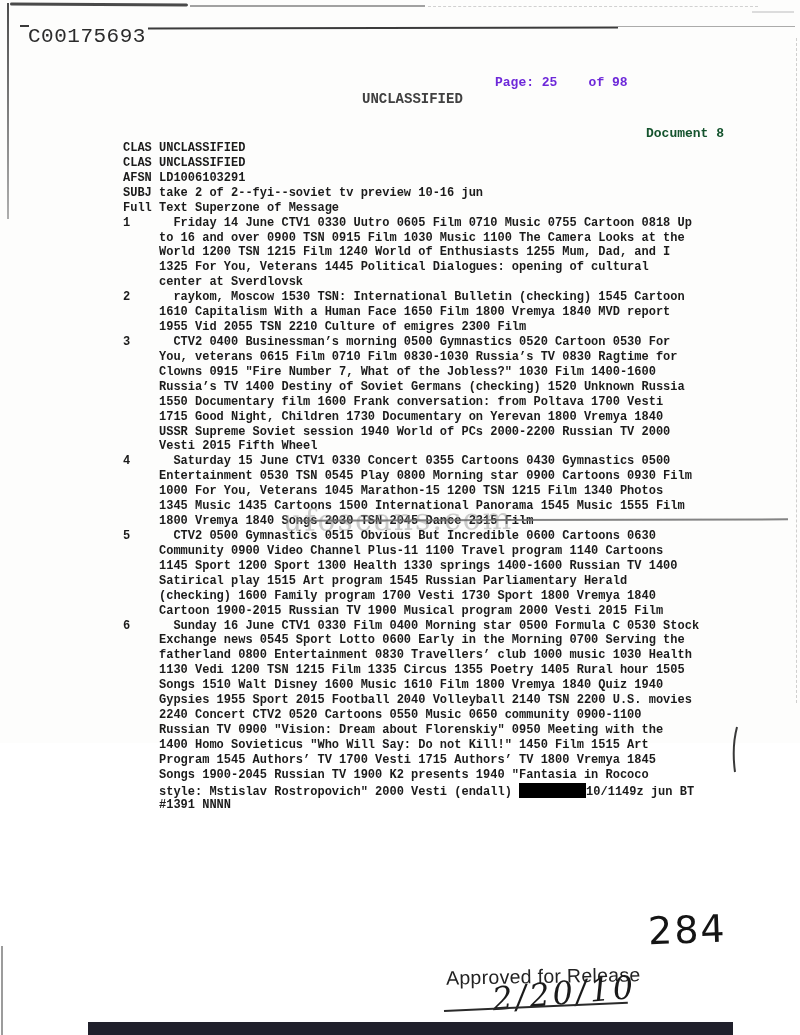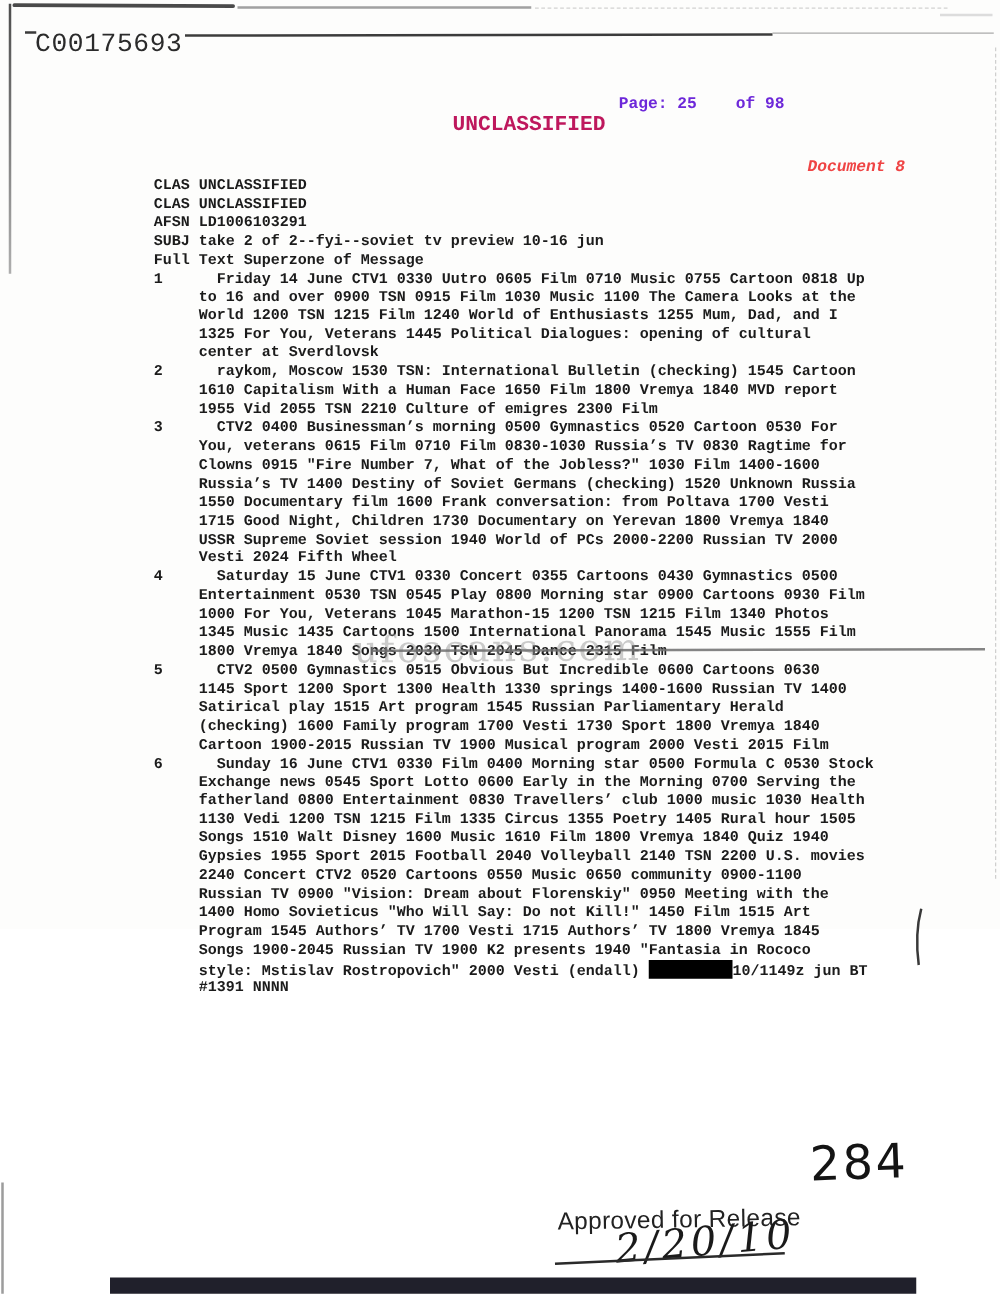--- a/index.html
+++ b/index.html
@@ -17,22 +17,22 @@
   .docid-underline-1{left:148px;top:27px;width:470px;height:1.6px;background:#3c3c3c;transform:rotate(-.1deg);}
   .docid-underline-2{left:618px;top:26px;width:177px;height:1.2px;background:#8f8f8f;opacity:.75;}
   .docid-overbar{left:20px;top:25px;width:9px;height:1.6px;background:#3a3a3a;}
   .right-edge{left:796px;top:38px;width:0;height:665px;border-left:1.5px dashed #aaaaaa;opacity:.55;}
   .strike-line{left:297px;top:519px;width:491px;height:1.6px;background:#6f6f6f;opacity:.85;transform:rotate(-.15deg);}
   .topright-smudge{left:752px;top:11px;width:42px;height:2px;background:#dcdcdc;}
 
   
   .doc-id{position:absolute;left:28px;top:25px;font-size:21px;letter-spacing:.5px;color:#2b2b2b;font-family:"Liberation Mono",monospace;}
   .page-info{position:absolute;left:495px;top:75px;font-size:13px;font-weight:bold;color:#6d28d9;white-space:pre;}
-  .classification{position:absolute;left:362px;top:91px;font-size:17px;font-weight:bold;color:#be185d;}
-  .document-label{position:absolute;left:646px;top:126px;font-size:13px;font-weight:bold;color:#ef4444;font-style:italic;}
+  .classification{position:absolute;left:362px;top:91px;font-size:14px;font-weight:bold;color:#404040;}
+  .document-label{position:absolute;left:646px;top:126px;font-size:13px;font-weight:bold;color:#14532d;}
 
   
   .body-lines{position:absolute;left:123px;top:141px;width:640px;font-size:12px;
               font-weight:bold;color:#1b1b1b;}
   .line{white-space:pre;height:14.93px;line-height:14.93px;}
   .redaction{display:inline-block;width:67px;height:15px;background:#000;vertical-align:-3px;}
 
   
   .watermark{position:absolute;left:283px;top:502px;font-family:"DejaVu Serif",serif;
              font-size:30px;letter-spacing:2px;color:#9a9a9a;opacity:.5;transform:rotate(-.5deg);}
@@ -88,27 +88,28 @@
       <div class="line">2      raykom, Moscow 1530 TSN: International Bulletin (checking) 1545 Cartoon</div>
       <div class="line">     1610 Capitalism With a Human Face 1650 Film 1800 Vremya 1840 MVD report</div>
       <div class="line">     1955 Vid 2055 TSN 2210 Culture of emigres 2300 Film</div>
       <div class="line">3      CTV2 0400 Businessman’s morning 0500 Gymnastics 0520 Cartoon 0530 For</div>
       <div class="line">     You, veterans 0615 Film 0710 Film 0830-1030 Russia’s TV 0830 Ragtime for</div>
       <div class="line">     Clowns 0915 "Fire Number 7, What of the Jobless?" 1030 Film 1400-1600</div>
       <div class="line">     Russia’s TV 1400 Destiny of Soviet Germans (checking) 1520 Unknown Russia</div>
       <div class="line">     1550 Documentary film 1600 Frank conversation: from Poltava 1700 Vesti</div>
       <div class="line">     1715 Good Night, Children 1730 Documentary on Yerevan 1800 Vremya 1840</div>
       <div class="line">     USSR Supreme Soviet session 1940 World of PCs 2000-2200 Russian TV 2000</div>
-      <div class="line">     Vesti 2024 Fifth Wheel</div>
+      <div class="line">     Vesti 2015 Fifth Wheel</div>
       <div class="line">4      Saturday 15 June CTV1 0330 Concert 0355 Cartoons 0430 Gymnastics 0500</div>
       <div class="line">     Entertainment 0530 TSN 0545 Play 0800 Morning star 0900 Cartoons 0930 Film</div>
       <div class="line">     1000 For You, Veterans 1045 Marathon-15 1200 TSN 1215 Film 1340 Photos</div>
       <div class="line">     1345 Music 1435 Cartoons 1500 International Panorama 1545 Music 1555 Film</div>
       <div class="line">     1800 Vremya 1840 Songs 2030 TSN 2045 Dance 2315 Film</div>
       <div class="line">5      CTV2 0500 Gymnastics 0515 Obvious But Incredible 0600 Cartoons 0630</div>
+      <div class="line">     Community 0900 Video Channel Plus-11 1100 Travel program 1140 Cartoons</div>
       <div class="line">     1145 Sport 1200 Sport 1300 Health 1330 springs 1400-1600 Russian TV 1400</div>
       <div class="line">     Satirical play 1515 Art program 1545 Russian Parliamentary Herald</div>
       <div class="line">     (checking) 1600 Family program 1700 Vesti 1730 Sport 1800 Vremya 1840</div>
       <div class="line">     Cartoon 1900-2015 Russian TV 1900 Musical program 2000 Vesti 2015 Film</div>
       <div class="line">6      Sunday 16 June CTV1 0330 Film 0400 Morning star 0500 Formula C 0530 Stock</div>
       <div class="line">     Exchange news 0545 Sport Lotto 0600 Early in the Morning 0700 Serving the</div>
       <div class="line">     fatherland 0800 Entertainment 0830 Travellers’ club 1000 music 1030 Health</div>
       <div class="line">     1130 Vedi 1200 TSN 1215 Film 1335 Circus 1355 Poetry 1405 Rural hour 1505</div>
       <div class="line">     Songs 1510 Walt Disney 1600 Music 1610 Film 1800 Vremya 1840 Quiz 1940</div>
       <div class="line">     Gypsies 1955 Sport 2015 Football 2040 Volleyball 2140 TSN 2200 U.S. movies</div>

